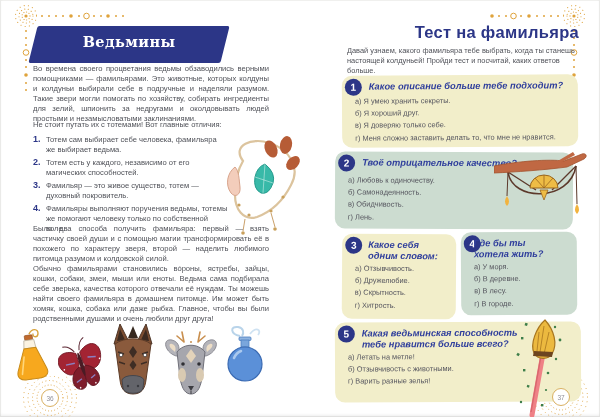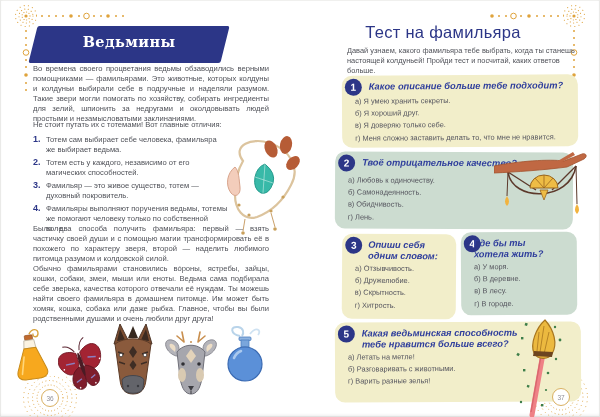--- a/index.html
+++ b/index.html
@@ -20,21 +20,21 @@
     text-align:justify;hyphens:auto;}
   .p1{top:64px;}
   .p2{top:120px;text-align:left;}
   .diff-list{left:33px;top:135px;width:206px;}
   .diff-item{display:flex;margin-bottom:3.5px;}
   .diff-num{flex:0 0 13px;font-weight:bold;font-size:9px;color:var(--banner_navy);line-height:9.8px;}
   .diff-text{font-size:7.6px;line-height:9.8px;color:var(--body_text);width:182px;}
   .p3{top:224px;}
   .p4{top:264px;}
   
-  .quiz-title{left:328px;top:23px;width:230px;text-align:center;font-size:16.5px;font-weight:normal;
+  .quiz-title{left:349px;top:23px;width:230px;text-align:right;font-size:16.5px;font-weight:bold;
     color:var(--banner_navy);letter-spacing:.3px;}
   .quiz-intro{left:347px;top:46px;width:229px;font-size:7.4px;line-height:9.8px;color:var(--body_text);}
   .qbox{border-radius:10px;}
   .q1{left:342px;top:75px;width:236px;height:72px;background:var(--box_yellow);transform:rotate(-.4deg);}
   .q2{left:335px;top:152px;width:238px;height:77px;background:var(--box_green);transform:rotate(.3deg);}
   .q3{left:342px;top:234px;width:114px;height:85px;background:var(--box_yellow);transform:rotate(.4deg);}
   .q4{left:461px;top:232px;width:116px;height:83px;background:var(--box_green);transform:rotate(-.4deg);}
   .q5{left:335px;top:322px;width:246px;height:80px;background:var(--box_yellow);transform:rotate(-.3deg);}
   .qnum{position:absolute;left:3px;top:3px;width:17px;height:17px;border-radius:50%;
     background:var(--banner_navy);color:#fff;font-weight:bold;font-size:10px;
@@ -298,21 +298,21 @@
     <path d="M83,54 q4,6 0,10 q-4,-4 0,-10 Z" fill="#f2b33e"></path>
     <path d="M36,38 A14,13 0 0 1 64,38 Z" fill="#eebc45" stroke="#99661f" stroke-width="1"></path>
     <path d="M50,25 L50,38 M41,28 L50,38 M59,28 L50,38" stroke="#99661f" stroke-width=".8"></path>
     <path d="M46,40 L54,40 L50,50 Z" fill="#eebc45" stroke="#99661f" stroke-width=".8"></path>
     <path d="M0,16 C25,11 55,9 70,11 L88,4 C92,2.5 94,6.5 90,9 L73,17 C50,20 22,22 0,23 Z" fill="#c06843" stroke="#a3532f" stroke-width=".8"></path>
     <path d="M62,12 L79,2 L81,5 L66,13 Z" fill="#c06843"></path>
   </svg>
 
   <div class="abs qbox q3">
     <div class="qnum">3</div>
-    <div class="qtitle">Опиши себя одним словом:</div>
+    <div class="qtitle">Какое себя одним словом:</div>
     <div class="qopts">
       <div>а) Отзывчивость.</div>
       <div>б) Дружелюбие.</div>
       <div>в) Скрытность.</div>
       <div>г) Хитрость.</div>
     </div>
   </div>
 
   <div class="abs qbox q4">
     <div class="qnum">4</div>
@@ -323,21 +323,21 @@
       <div>в) В лесу.</div>
       <div>г) В городе.</div>
     </div>
   </div>
 
   <div class="abs qbox q5">
     <div class="qnum">5</div>
     <div class="qtitle">Какая ведьминская способность тебе нравится больше всего?</div>
     <div class="qopts">
       <div>а) Летать на метле!</div>
-      <div>б) Разговаривать с животными.</div>
+      <div>б) Отзывчивость с животными.</div>
       <div>г) Варить разные зелья!</div>
     </div>
   </div>
 
   <svg class="abs" style="left:498px;top:318px" width="84" height="99" viewBox="0 0 84 99">
     <path d="M46,30 L34,97" stroke="#ef8186" stroke-width="5" stroke-linecap="round"></path>
     <path d="M44,32 L33,94" stroke="#d8666e" stroke-width="1.4"></path>
     <path d="M47,2 C56,12 60,26 54,36 C50,42 40,42 36,35 C32,26 38,10 47,2 Z" fill="#ecb93f" stroke="#a8761f" stroke-width="1.2"></path>
     <path d="M46,8 L42,34 M51,14 L46,36 M41,14 L39,33" stroke="#a8761f" stroke-width=".8" fill="none"></path>
     <path d="M36,33 L55,34 L54,39 L35,38 Z" fill="#6d4520"></path>

